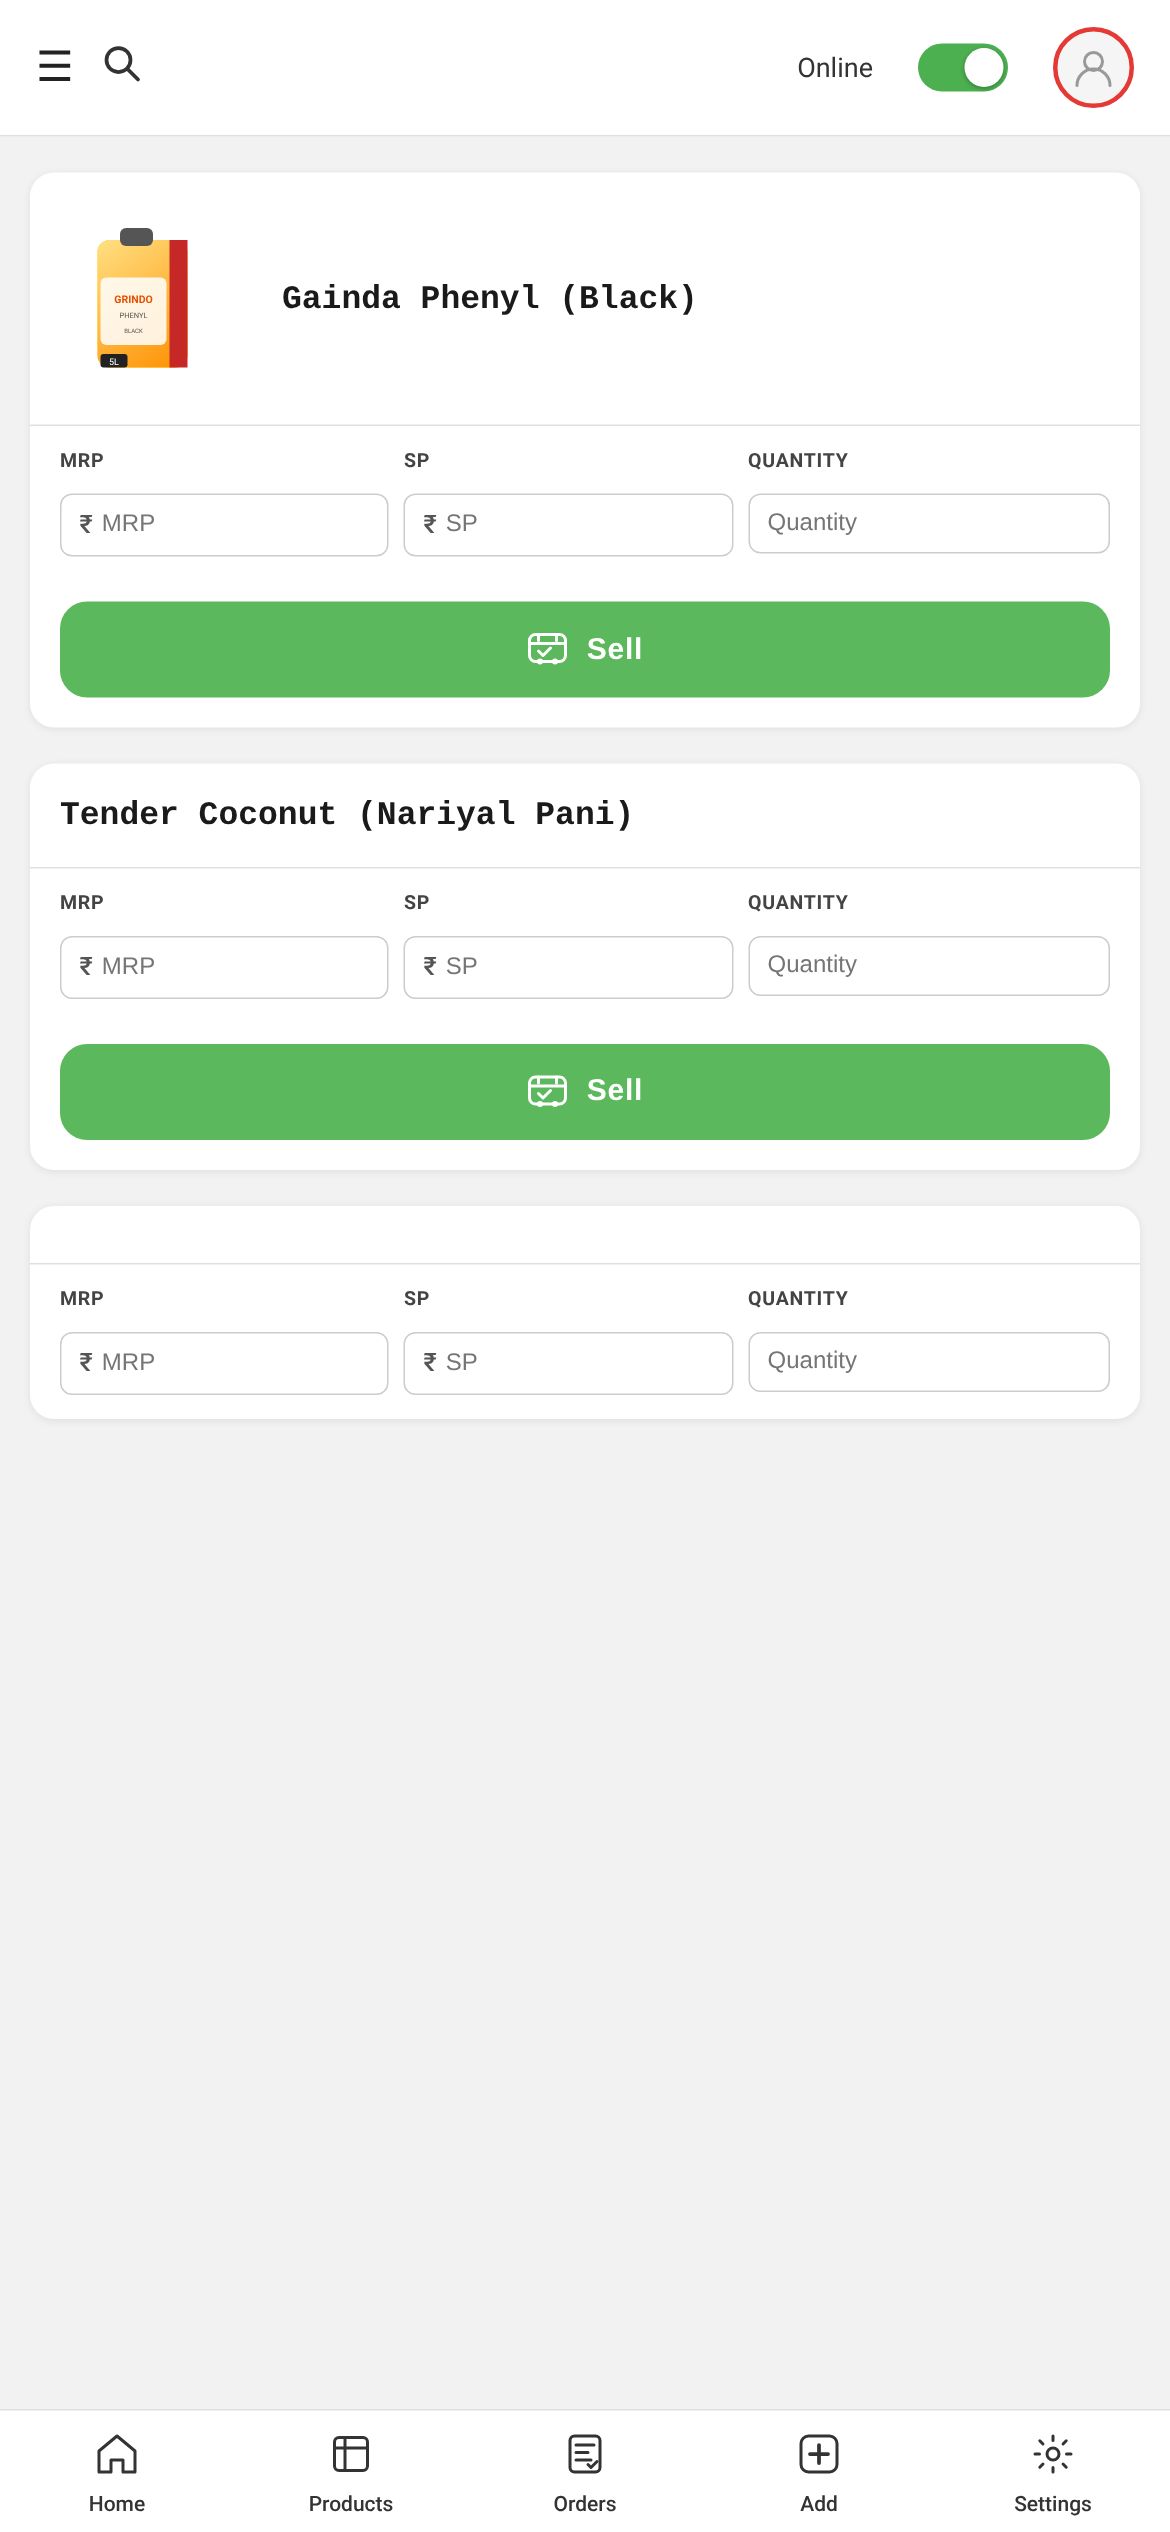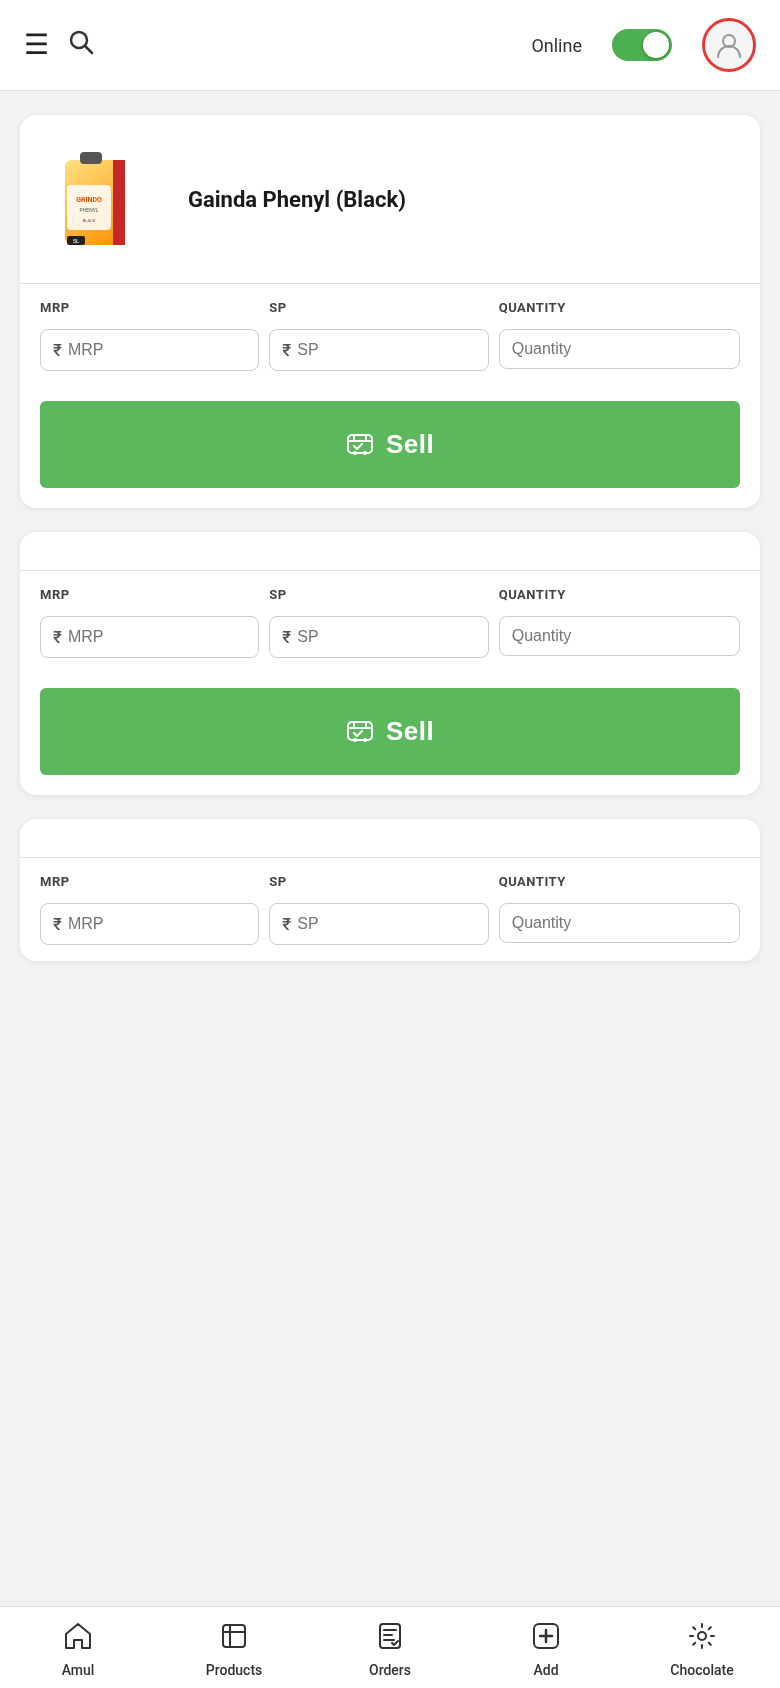--- a/index.html
+++ b/index.html
@@ -84,20 +84,21 @@
       display: flex; align-items: center; justify-content: center;
       position: relative;
     }
 
     .product-name {
       font-size: 22px;
       font-weight: 700;
       color: #1a1a1a;
       line-height: 1.4;
       flex: 1;
+      font-family: Liberation Mono, monospace;
     }
 
     .card-divider { border: none; border-top: 1px solid #e0e0e0; }
 
     .card-form {
       padding: 16px 20px 0;
     }
     .form-row-labels {
       display: flex;
       gap: 10px;
@@ -140,25 +141,25 @@
       margin-bottom: 0;
     }
 
     .sell-btn {
       display: flex;
       align-items: center;
       justify-content: center;
       gap: 12px;
       background: #5cb85c;
       color: #fff;
-      font-size: 26px;
+      font-size: 20px;
       font-weight: 700;
       border: none;
-      border-radius: 6px;
-      padding: 28px;
+      border-radius: 18px;
+      padding: 18px;
       width: calc(100% - 0px);
       margin: 16px 0 0 0;
       cursor: pointer;
       letter-spacing: 0.5px;
     }
     .sell-btn-wrap {
       padding: 0 20px 20px;
       padding-top: 14px;
     }
     .cart-icon-svg {
@@ -289,20 +290,21 @@
           <circle cx="19" cy="22" r="2" fill="#fff"></circle>
           <path d="M8 15l3 3 5-5" stroke="#fff" stroke-width="2" stroke-linecap="round" stroke-linejoin="round"></path>
         </svg>
         <span>Sell</span>
       </button>
     </div>
   </div>
 
   <div class="product-card">
     <div class="card-top">
+      <div class="product-name">Tender Coconut (Nariyal Pani)</div>
     </div>
     <hr class="card-divider">
     <div class="card-form">
       <div class="form-row-labels">
         <div class="form-col">
           <span class="field-label">MRP</span>
         </div>
         <div class="form-col">
           <span class="field-label">SP</span>
         </div>
@@ -388,21 +390,21 @@
 </div>
 
 <nav class="bottom-nav">
 
   <div class="nav-item">
     <span class="nav-icon">
       <svg width="30" height="30" viewBox="0 0 30 30" fill="none">
         <path d="M3 13L15 3l12 10v14H19v-8h-8v8H3V13z" stroke="#333" stroke-width="2" stroke-linejoin="round" fill="none"></path>
       </svg>
     </span>
-    <span class="nav-label">Amul</span>
+    <span class="nav-label">Home</span>
   </div>
 
   <div class="nav-item">
     <span class="nav-icon">
       <svg width="30" height="30" viewBox="0 0 30 30" fill="none">
         <rect x="4" y="4" width="22" height="22" rx="3" stroke="#333" stroke-width="2"></rect>
         <path d="M4 11h22M11 4v22" stroke="#333" stroke-width="2"></path>
       </svg>
     </span>
     <span class="nav-label">Products</span>
@@ -430,15 +432,15 @@
     <span class="nav-label">Add</span>
   </div>
 
   <div class="nav-item">
     <span class="nav-icon">
       <svg width="30" height="30" viewBox="0 0 30 30" fill="none">
         <circle cx="15" cy="15" r="4" stroke="#333" stroke-width="2"></circle>
         <path d="M15 3v3M15 24v3M3 15h3M24 15h3M6.2 6.2l2.1 2.1M21.7 21.7l2.1 2.1M6.2 23.8l2.1-2.1M21.7 8.3l2.1-2.1" stroke="#333" stroke-width="2" stroke-linecap="round"></path>
       </svg>
     </span>
-    <span class="nav-label">Chocolate</span>
+    <span class="nav-label">Settings</span>
   </div>
 </nav>
 
 </body></html>

